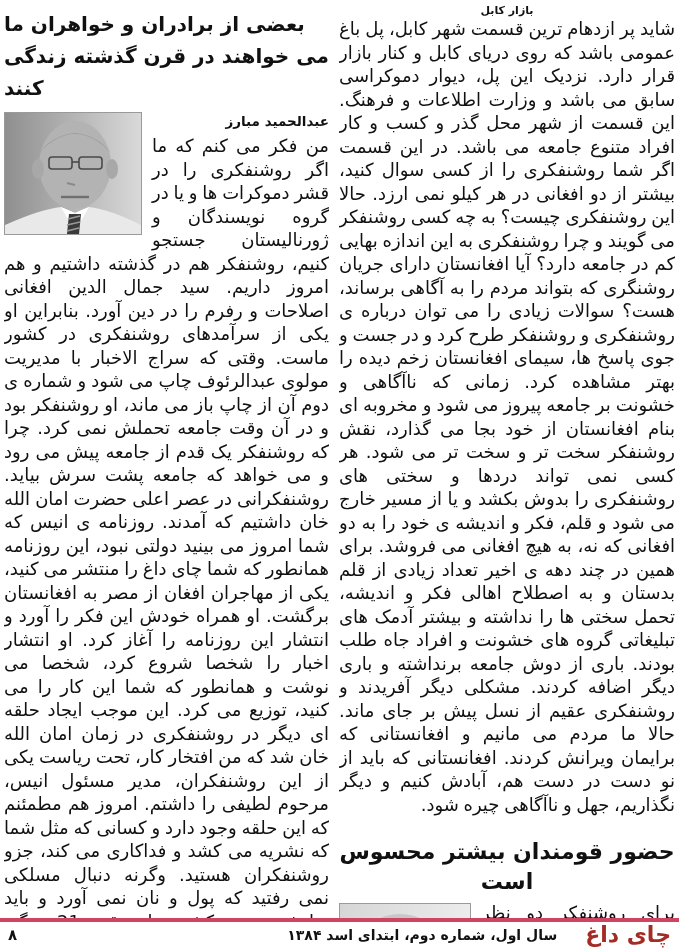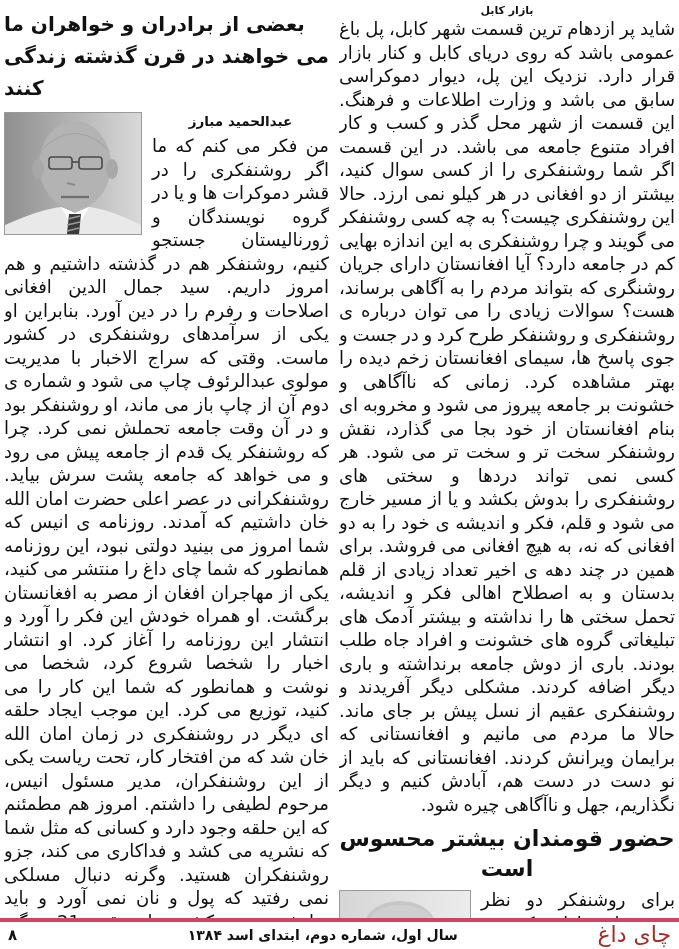--- a/index.html
+++ b/index.html
@@ -40,33 +40,32 @@
     font-size: 26px;
     line-height: 40px;
     margin: 6px 0 8px 0;
     letter-spacing: -0.5px;
   }
   .headline-2 {
     text-align: center;
     font-weight: bold;
     font-size: 22px;
     line-height: 30px;
-    margin: 8px 0 4px 0;
+    margin: 21px 0 4px 0;
     letter-spacing: -0.5px;
   }
   .headline-left {
     text-align: left;
     font-weight: bold;
     font-size: 20px;
     line-height: 32px;
     margin: 6px 0 6px 0;
     letter-spacing: -0.5px;
   }
   .byline {
-    text-align: center;
     font-weight: bold;
     font-size: 13.5px;
     line-height: 22px;
     margin-bottom: 2px;
   }
   .body-text {
     font-size: 18px;
     line-height: 23.5px;
     text-align: justify;
     word-spacing: -1px;
@@ -88,30 +87,30 @@
     flex: 0 0 30px;
     margin: 0 -4px;
     border-top: 4px solid;
     border-image: linear-gradient(#cf4463 0 55%, #7a141f 55% 100%) 1;
     display: flex;
     align-items: center;
     justify-content: space-between;
     padding: 1px 8px 2px 8px;
   }
   .logo {
-    font-weight: normal;
+    font-weight: bold;
     font-size: 22px;
     color: #a32c24;
     letter-spacing: -1px;
     line-height: 24px;
+    margin-left: 28px;
   }
   .issue-line {
     font-weight: bold;
     font-size: 14px;
-    text-align: center;
     flex: 1 1 auto;
   }
   .page-number {
     font-weight: bold;
     font-size: 15px;
     width: 40px;
     text-align: left;
   }
   .clearfix::after { content: ""; display: block; clear: both; }
 </style>

